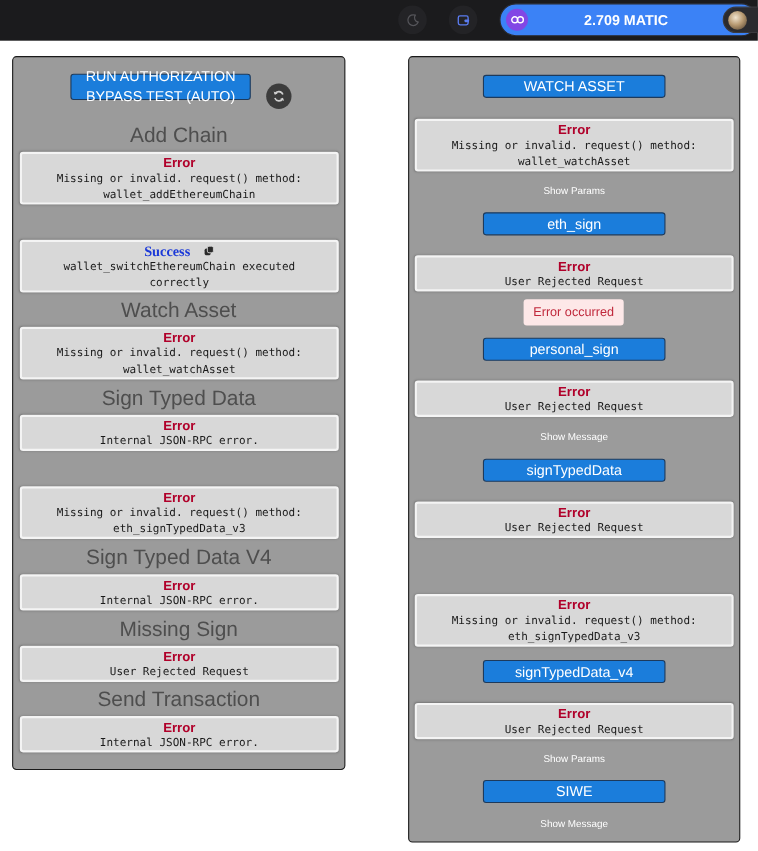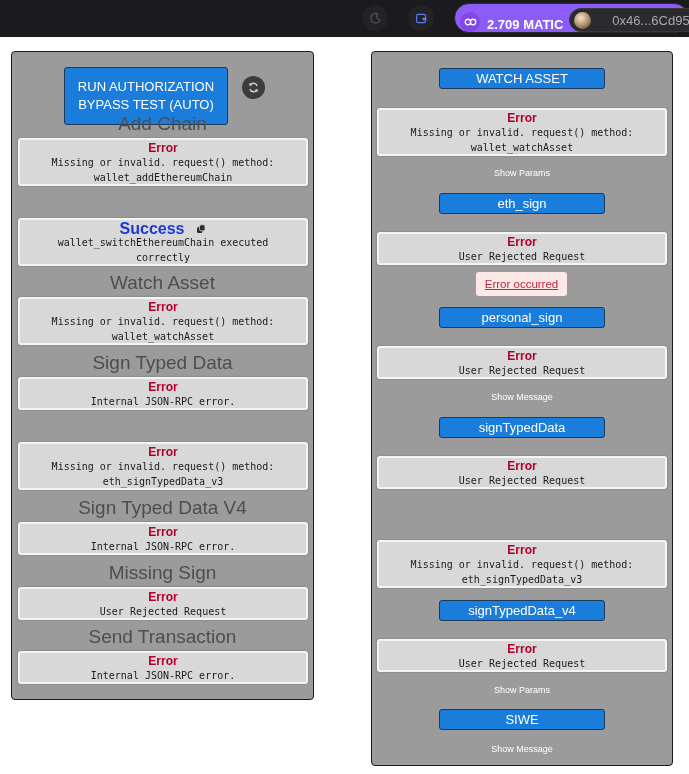--- a/index.html
+++ b/index.html
@@ -12,22 +12,22 @@
       background: #1b1b1d;
     }
     .tb-icon-btn {
       position: absolute; top: 5px; width: 26px; height: 26px; border-radius: 50%;
       background: #232326; display: flex; align-items: center; justify-content: center;
     }
     .tb-moon { left: 362px; }
     .tb-wallet { left: 408px; }
     .tb-balance {
       position: absolute; left: 454px; top: 3px; height: 30px; width: 235px;
-      border-radius: 15px; background: #8b5cf6; border: 1px solid #2a2a2e;
-      display: flex; align-items: flex-end; padding-left: 5px;
+      border-radius: 15px; background: #3b82f6; border: 1px solid #2a2a2e;
+      display: flex; align-items: center; padding-left: 5px; gap: 44px;
     }
     .matic-logo {
       width: 20px; height: 20px; border-radius: 50%; background: #8247e5;
       display: flex; align-items: center; justify-content: center; flex: 0 0 auto;
     }
     .balance-text { color: #ffffff; font-size: 13px; font-weight: bold; margin-left: 7px; white-space: nowrap; }
     .address-pill {
       margin-left: 6px; height: 24px; border-radius: 12px; background: #2b2b2f;
       display: flex; align-items: center; padding: 0 8px 0 4px; border: 1px solid #3a3a3e;
     }
@@ -38,21 +38,21 @@
     .address-text { color: #a9a9ae; font-size: 13px; margin-left: 21px; white-space: nowrap; }
 
     
     .panel {
       position: absolute; background: #9b9b9b; border: 1px solid #1a1a1a; border-radius: 4px;
     }
     .panel-left { left: 11px; top: 51px; width: 303px; height: 649px; }
     .panel-right { left: 371px; top: 51px; width: 302px; height: 715px; }
 
     .run-btn {
-      position: absolute; left: 52px; top: 15px; width: 164px; height: 58px;
+      position: absolute; left: 52px; top: 15px; width: 164px; height: 24px;
       background: #1b7ddb; border: 1px solid #1d3a5c; border-radius: 3px;
       color: #ffffff; font-size: 13px; line-height: 18px; text-align: center;
       display: flex; align-items: center; justify-content: center; padding: 0 4px;
     }
     .refresh-btn {
       position: absolute; left: 230px; top: 24px; width: 23px; height: 23px; border-radius: 50%;
       background: #3c3c3c; display: flex; align-items: center; justify-content: center;
     }
 
     .section-title {
@@ -62,37 +62,37 @@
 
     .result-box {
       position: absolute; background: #d8d8d8; border: 2px solid #f4f4f4; border-radius: 3px;
       box-shadow: 0 0 2px rgba(0,0,0,0.25);
       text-align: center; font-family: "DejaVu Sans Mono", "Liberation Mono", monospace;
       font-size: 10px; color: #1a1a1a; line-height: 15px; padding-top: 1px;
     }
     .panel-left .result-box { left: 6px; width: 290px; }
     .panel-right .result-box { left: 5px; width: 290px; }
     .status-error { color: #b0002a; font-family: "Liberation Sans", sans-serif; font-weight: bold; font-size: 12px; }
-    .status-success { color: #1b39d8; font-family: Liberation Sans, sans-serif; font-weight: bold; font-size: 16px; }
+    .status-success { color: #1b39d8; font-family: Liberation Serif, serif; font-weight: bold; font-size: 13px; }
     .status-line { display: flex; align-items: center; justify-content: center; gap: 12px; height: 14px; }
     .copy-icon { width: 10px; height: 10px; position: relative; }
 
     .action-btn {
       position: absolute; left: 67px; width: 166px; height: 21px;
       background: #1b7ddb; border: 1px solid #1d3a5c; border-radius: 3px;
       color: #ffffff; font-size: 13px; text-align: center; line-height: 19px;
     }
     .small-link {
       position: absolute; left: 0; width: 100%; text-align: center;
       color: #ffffff; font-size: 9px;
     }
     .error-badge {
       position: absolute; left: 104px; top: 220px; width: 91px; height: 24px;
       background: #fde8e8; border-radius: 3px; color: #c0283b;
-      font-size: 11.5px; text-align: center; line-height: 24px; text-decoration: underline;
+      font-size: 11.5px; text-align: center; line-height: 24px;
     }
   </style>
 </head>
 <body>
 
 <div class="topbar">
   <div class="tb-icon-btn tb-moon">
     <svg width="13" height="13" viewBox="0 0 16 16">
       <path d="M10.5 2.2A6 6 0 1 0 13.8 10 5 5 0 0 1 10.5 2.2z" fill="none" stroke="#55555a" stroke-width="1.4"></path>
     </svg>

